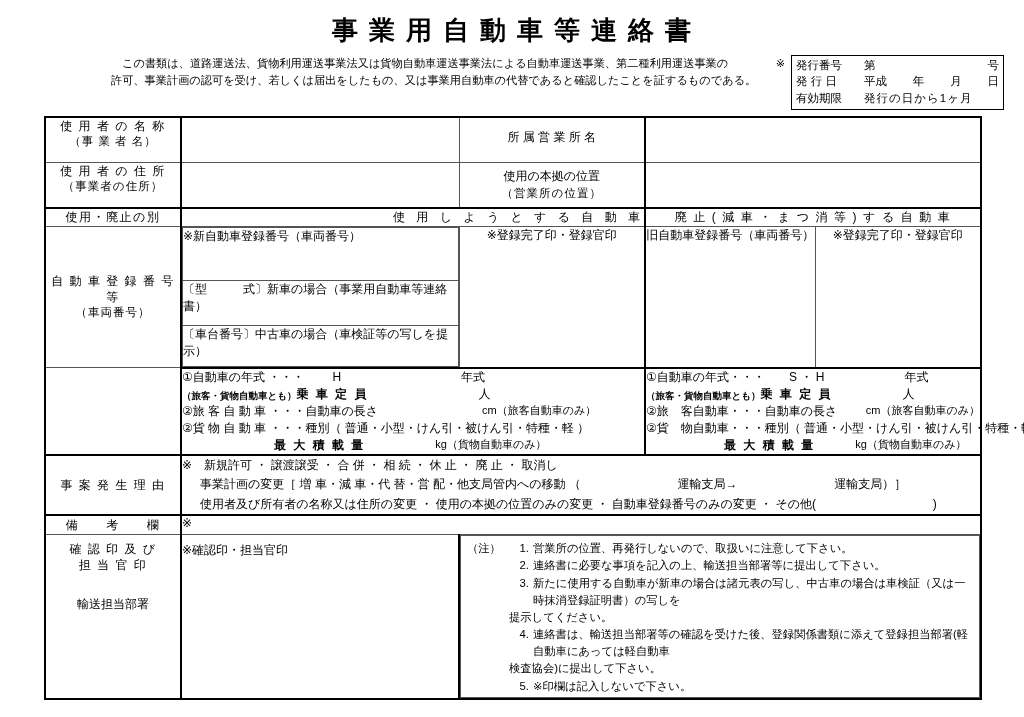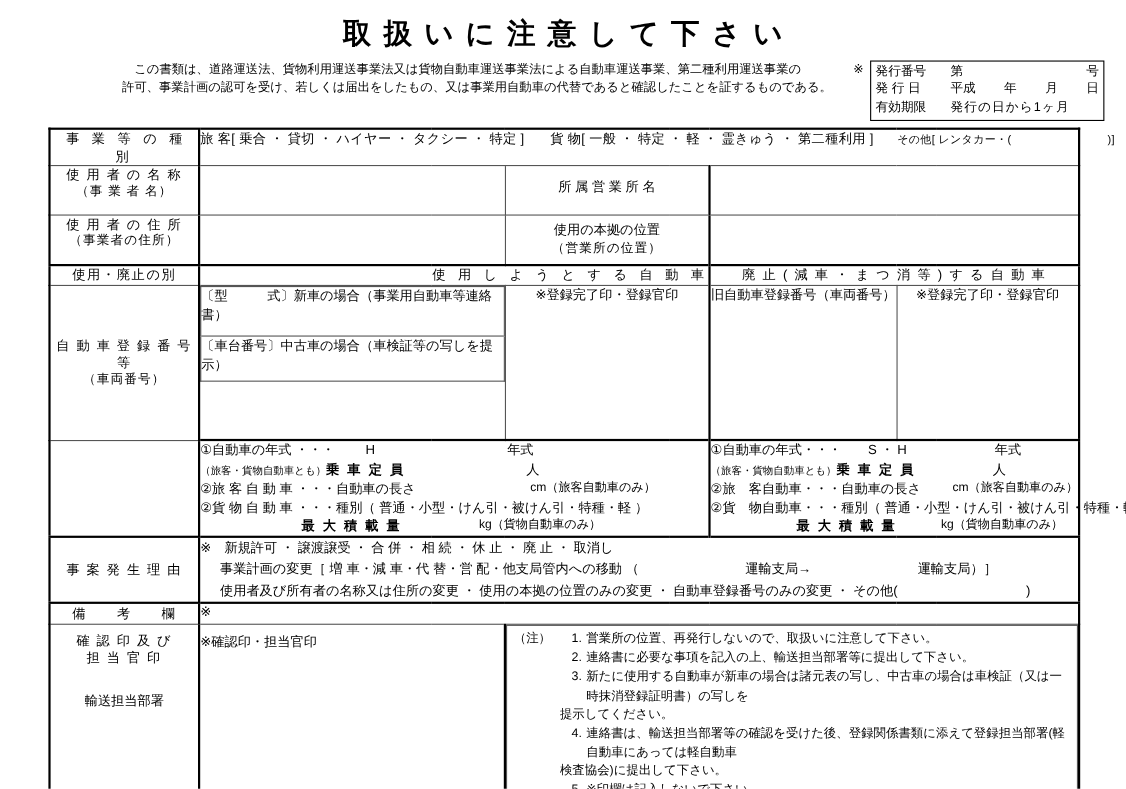--- a/index.html
+++ b/index.html
@@ -154,21 +154,21 @@
 
   
   .spec {
     font-size: 12px;
     line-height: 1.42;
     padding: 6px 4px 6px 8px;
     white-space: nowrap;
   }
   .spec .row { display: flex; }
   .spec .a { flex: 0 0 auto; }
-  .spec .tiny { font-size: 9.5px; }
+  .spec .tiny { font-size: 9.5px; font-weight: bold; }
   .spec .b { font-weight: bold; letter-spacing: 2px; }
   .spec .unit { font-size: 11px; }
 
   
   .reason {
     font-size: 11.6px;
     line-height: 1.62;
     padding: 5px 4px 5px 10px;
     white-space: nowrap;
   }
@@ -194,21 +194,21 @@
     font-size: 12.3px;
     line-height: 1.5;
   }
   .kome-cell { padding: 3px 6px; font-size: 12px; }
 </style>
 </head>
 <body>
 
 <div class="page">
 
-  <div class="doc-title">取扱いに注意して下さい</div>
+  <div class="doc-title">事業用自動車等連絡書</div>
 
   <div class="header-band">
     <div class="intro">
       <p class="indent">この書類は、道路運送法、貨物利用運送事業法又は貨物自動車運送事業法による自動車運送事業、第二種利用運送事業の</p>
       <p>許可、事業計画の認可を受け、若しくは届出をしたもの、又は事業用自動車の代替であると確認したことを証するものである。</p>
     </div>
     <div class="kome-mark">※</div>
     <div class="issue-box">
       <div class="issue-row">
         <span class="issue-label tight">発行番号</span>
@@ -239,34 +239,20 @@
       <col style="width:211px">
       <col style="width:67px">
       <col style="width:150px">
       <col style="width:36px">
       <col style="width:170px">
       <col style="width:36px">
       <col style="width:130px">
     </colgroup>
 
     <tbody>
-        <tr class="row-type">
-      <td class="lbl">
-        <span class="sp">事 業 等 の 種 別</span>
-      </td>
-      <td colspan="7" class="type-text">
-        <span>旅 客[ 乗合 ・ 貸切 ・ ハイヤー ・ タクシー ・ 特定 ]</span>
-        <span style="display:inline-block;width:16px"></span>
-        <span>貨 物[ 一般 ・ 特定 ・ 軽 ・ 霊きゅう ・ 第二種利用 ]</span>
-        <span style="display:inline-block;width:14px"></span>
-        <span class="sm">その他[ レンタカー・(</span>
-        <span style="display:inline-block;width:80px"></span>
-        <span class="sm">)]</span>
-      </td>
-    </tr>
 
     <tr>
       <td class="lbl" style="height:44px">
         <div class="sp2">使 用 者 の 名 称</div>
         <div class="sub">（事 業 者 名）</div>
       </td>
       <td colspan="2" class="cell-pad"></td>
       <td colspan="2" class="lbl vlabel-center" style="border-right:2.5px double #000">
         <div style="padding-top:10px">所 属 営 業 所 名</div>
       </td>
@@ -295,20 +281,23 @@
     </tr>
 
     <tr>
       <td class="lbl" style="height:140px;vertical-align:middle">
         <div class="sp2">自 動 車 登 録 番 号 等</div>
         <div class="sub">（車両番号）</div>
       </td>
       <td colspan="2" style="padding:0">
         <table class="regnum-inner">
           <tbody>
+                <tr>
+                  <td class="sub-cell divider-solid" style="height:52px;vertical-align:top">※新自動車登録番号（車両番号）</td>
+                </tr>
           <tr>
                   <td class="sub-cell divider-dashed" style="height:44px;vertical-align:top">〔型　　　式〕新車の場合（事業用自動車等連絡書）</td>
                 </tr>
           <tr>
                   <td class="sub-cell" style="height:40px;vertical-align:top">〔車台番号〕中古車の場合（車検証等の写しを提示）</td>
                 </tr>
         </tbody>
             </table>
       </td>
       <td colspan="2" class="sub-cell" style="text-align:center">※登録完了印・登録官印</td>

